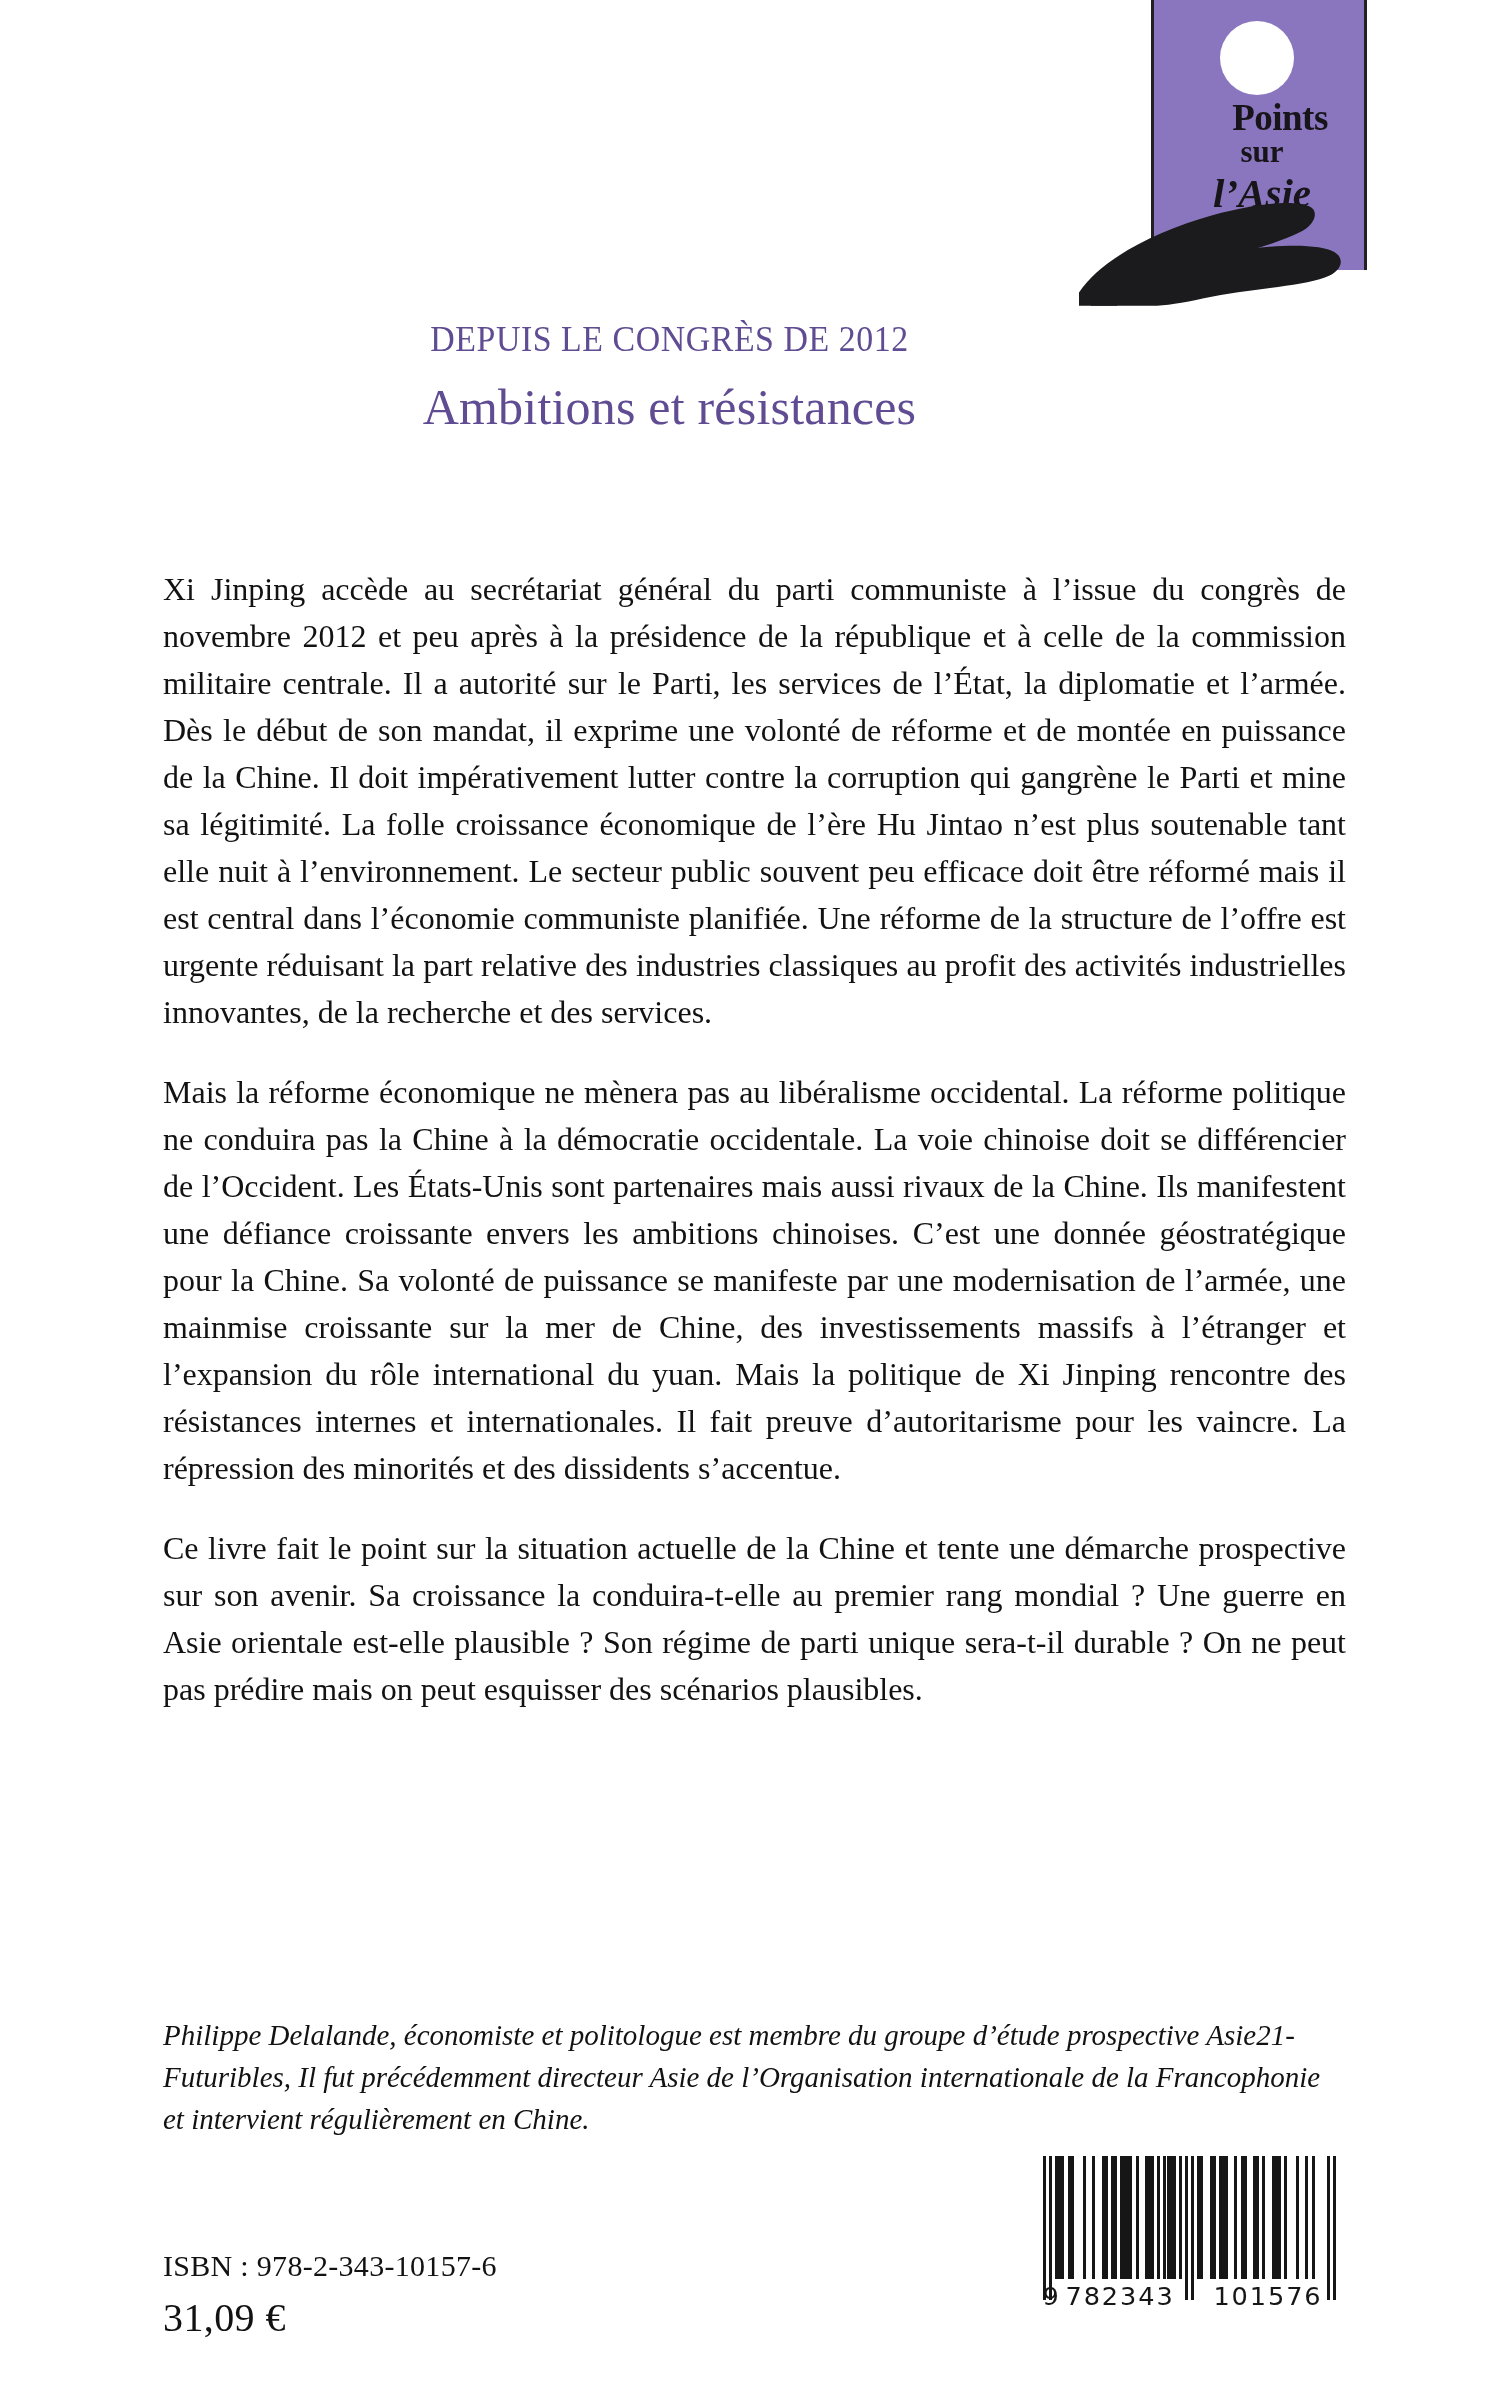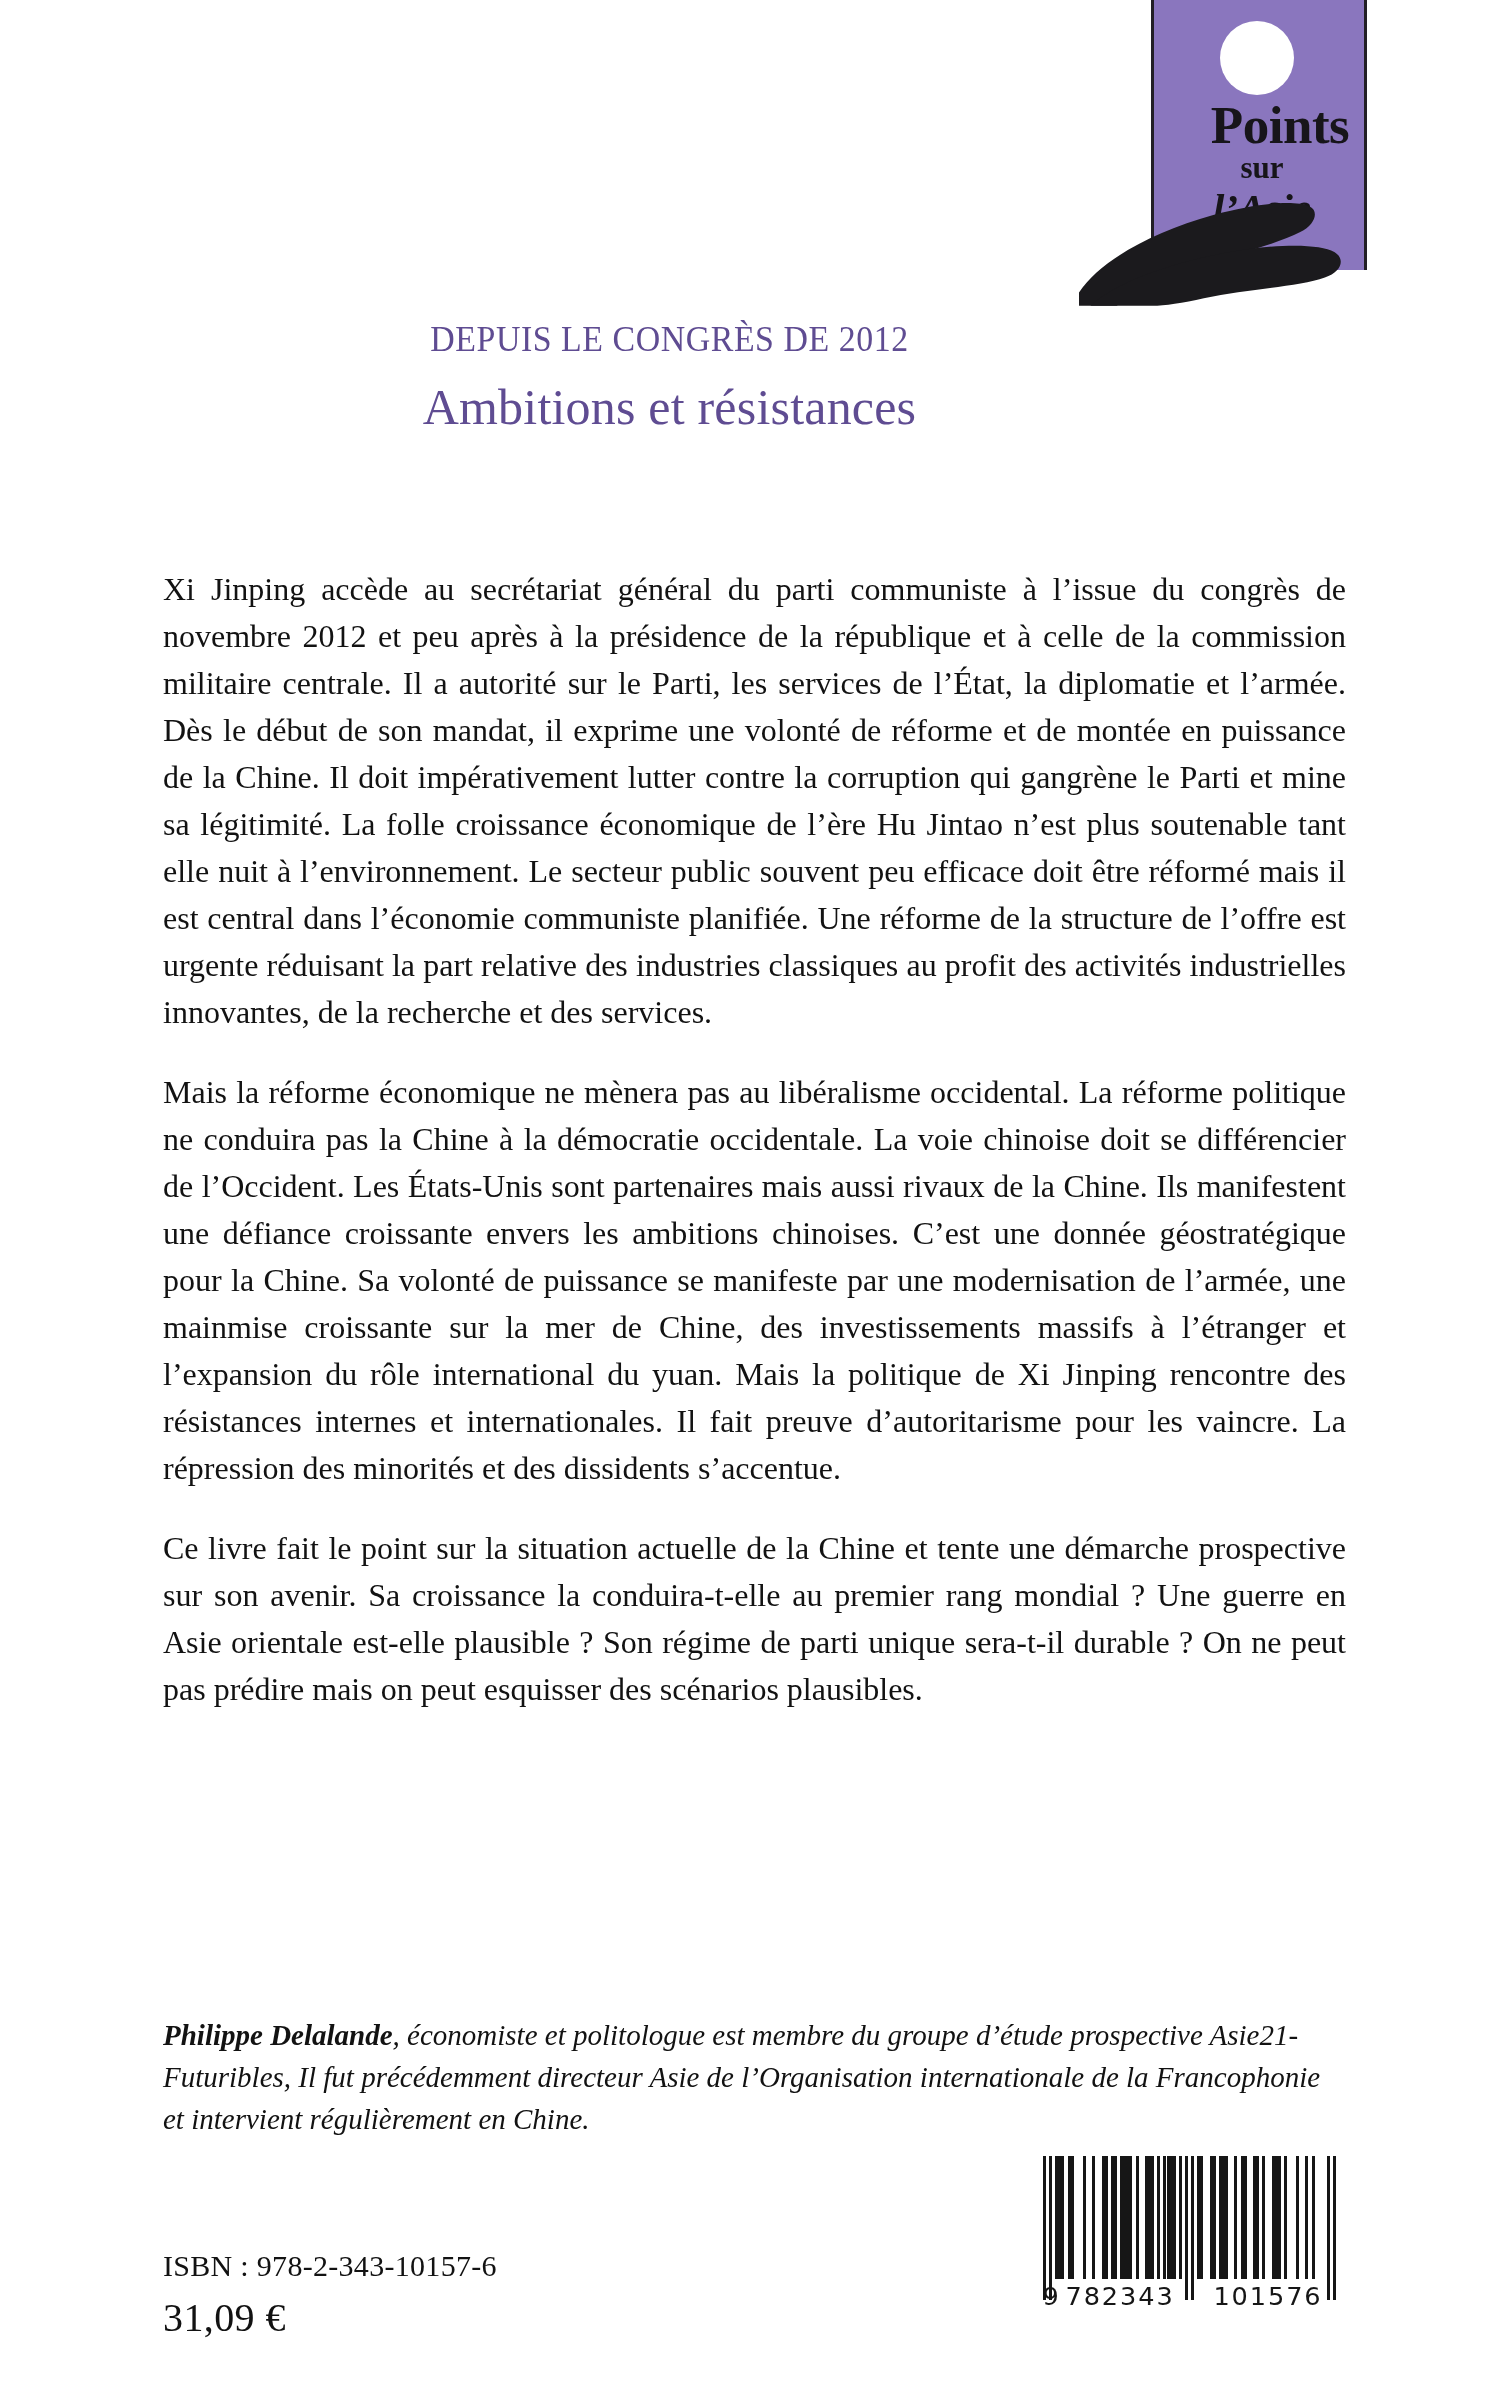--- a/index.html
+++ b/index.html
@@ -51,21 +51,21 @@
     left: 0;
     top: 106px;
     width: 216px;
     text-align: center;
     color: #17151a;
     font-family: "Liberation Serif", "DejaVu Serif", serif;
     line-height: 0.98;
   }
   #logo-text .l1 {
     display: block;
-    font-size: 53px;
+    font-size: 37px;
     font-weight: 700;
     letter-spacing: -0.5px;
     margin-left: 36px;
   }
   #logo-text .l2 {
     display: block;
     font-size: 31px;
     font-weight: 700;
     margin-top: 0.9px;
   }
@@ -146,21 +146,21 @@
     left: 163px;
     top: 2014px;
     width: 1183px;
     font-style: italic;
     font-size: 29px;
     line-height: 42px;
     color: #121212;
     text-align: left;
   }
   #author-bio .author-name {
-    font-weight: 700;
+    font-weight: 400;
     font-style: italic;
   }
 
   
   #footer-left {
     position: absolute;
     left: 163px;
     top: 2249px;
     width: 606px;
   }

